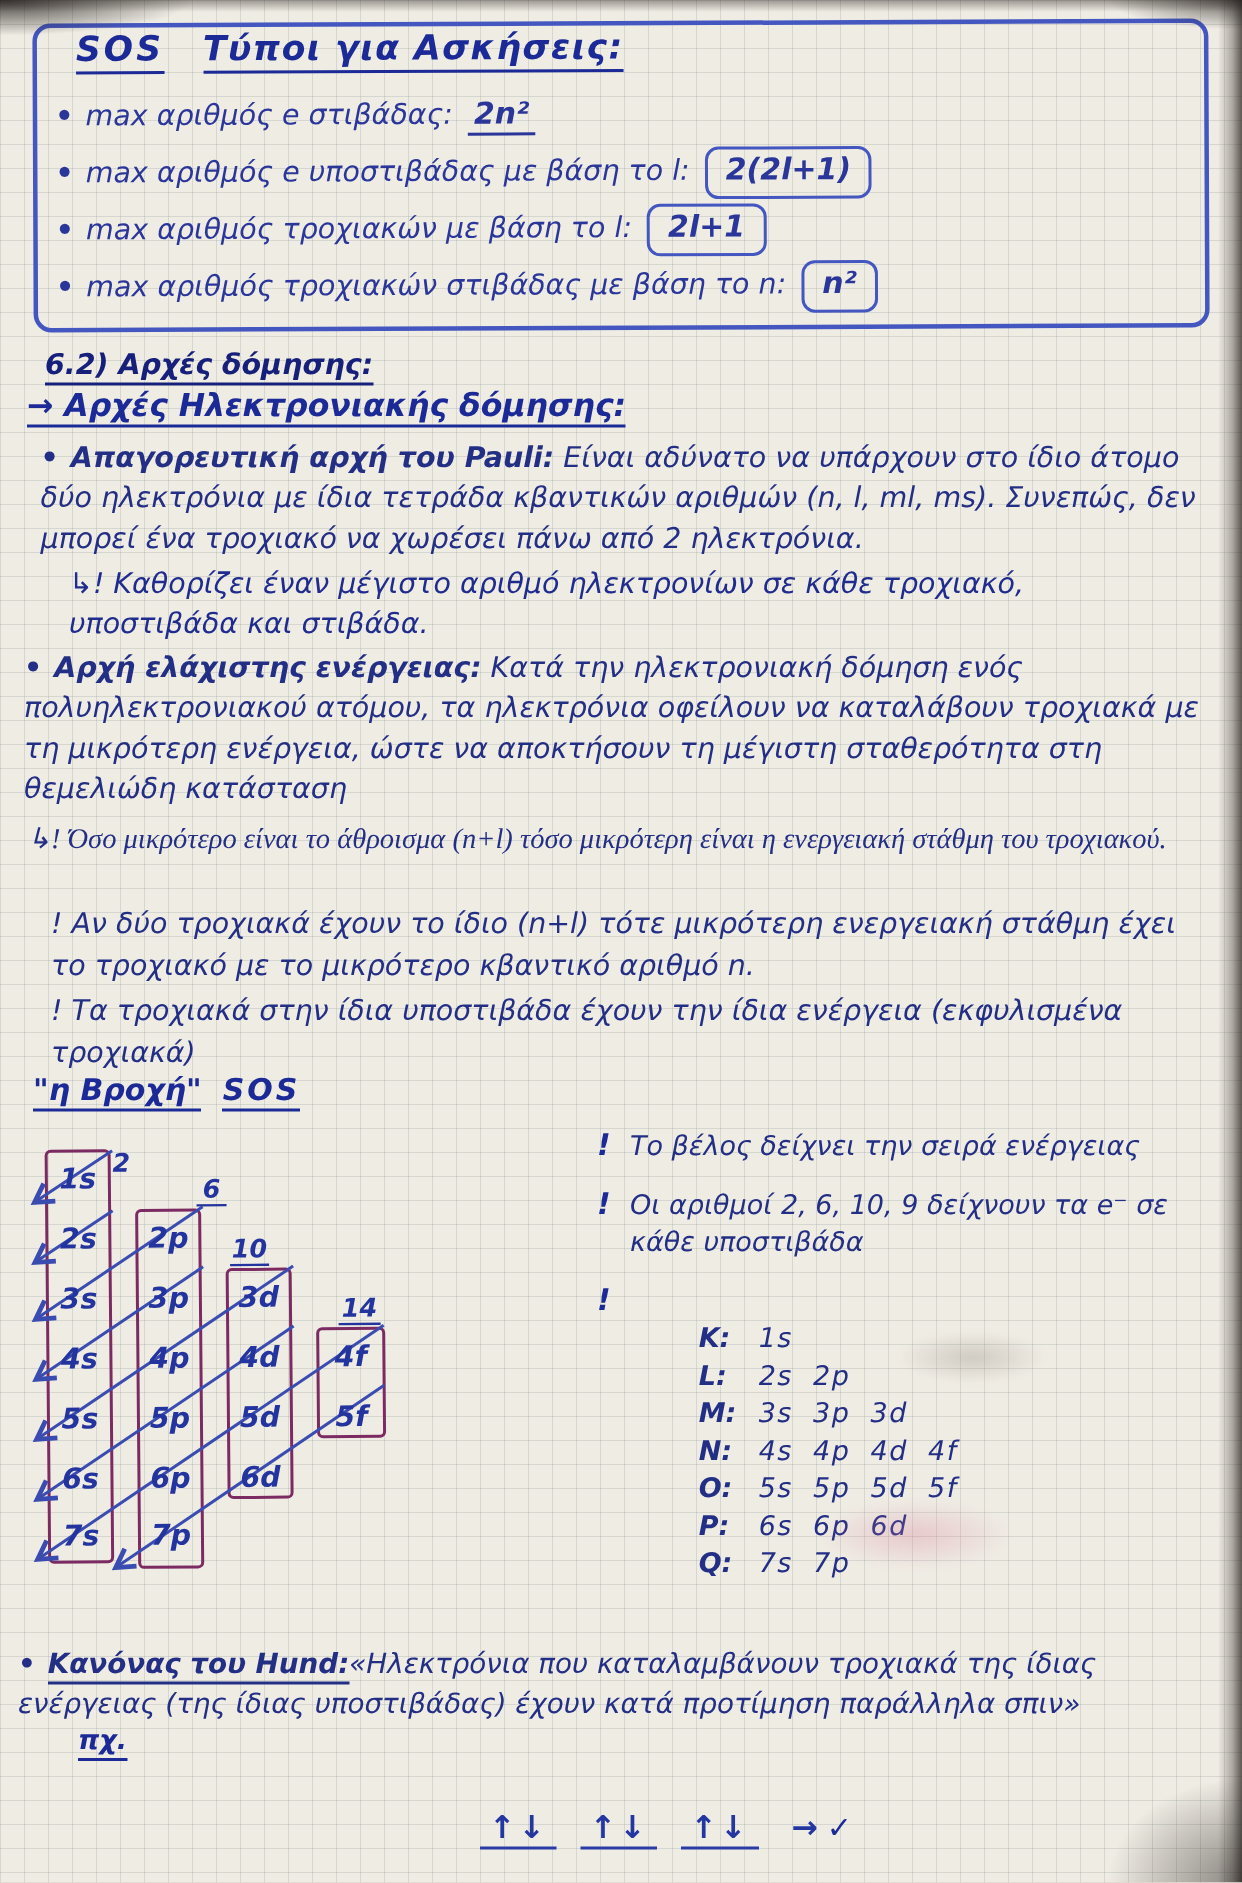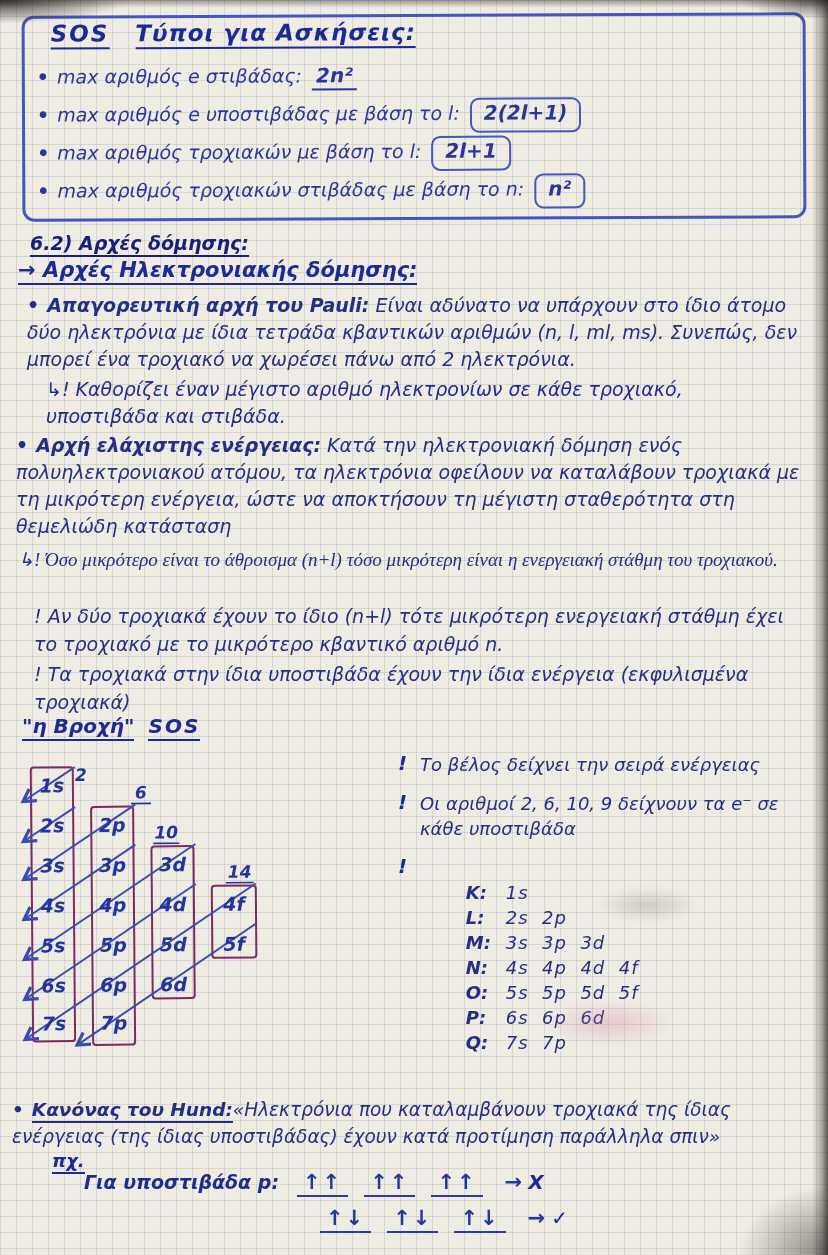--- a/index.html
+++ b/index.html
@@ -225,23 +225,20 @@
       <div class="shell-row">
         <span class="sh">Q:</span><span class="orbs">7s  7p</span>
       </div>
     </div>
   </div>
 
   <p class="abs hund">
     <span class="blt">•</span><span class="hund-title">Κανόνας του Hund:</span><span>«Ηλεκτρόνια που καταλαμβάνουν τροχιακά της ίδιας ενέργειας (της ίδιας υποστιβάδας) έχουν κατά προτίμηση παράλληλα σπιν»</span>
   </p>
   <div class="abs px-label">πχ.</div>
-  <div class="abs ex-row ex-row1">
-    <span class="ex-intro">Για υποστιβάδα p:</span><span class="spin-group">↑↑</span><span class="spin-group">↑↑</span><span class="spin-group">↑↑</span><span class="ex-arrow">→</span><span class="verdict">X</span>
-  </div>
   <div class="abs ex-row ex-row2">
     <span class="spin-group">↑↓</span><span class="spin-group">↑↓</span><span class="spin-group">↑↓</span><span class="ex-arrow">→</span><span class="verdict">✓</span>
   </div>
 
   <div class="abs smudge1"></div>
   <div class="abs smudge2"></div>
   <div class="abs edge-top"></div>
   <div class="abs edge-right"></div>
   <div class="abs corner-tl"></div>
   <div class="abs corner-tr"></div>

